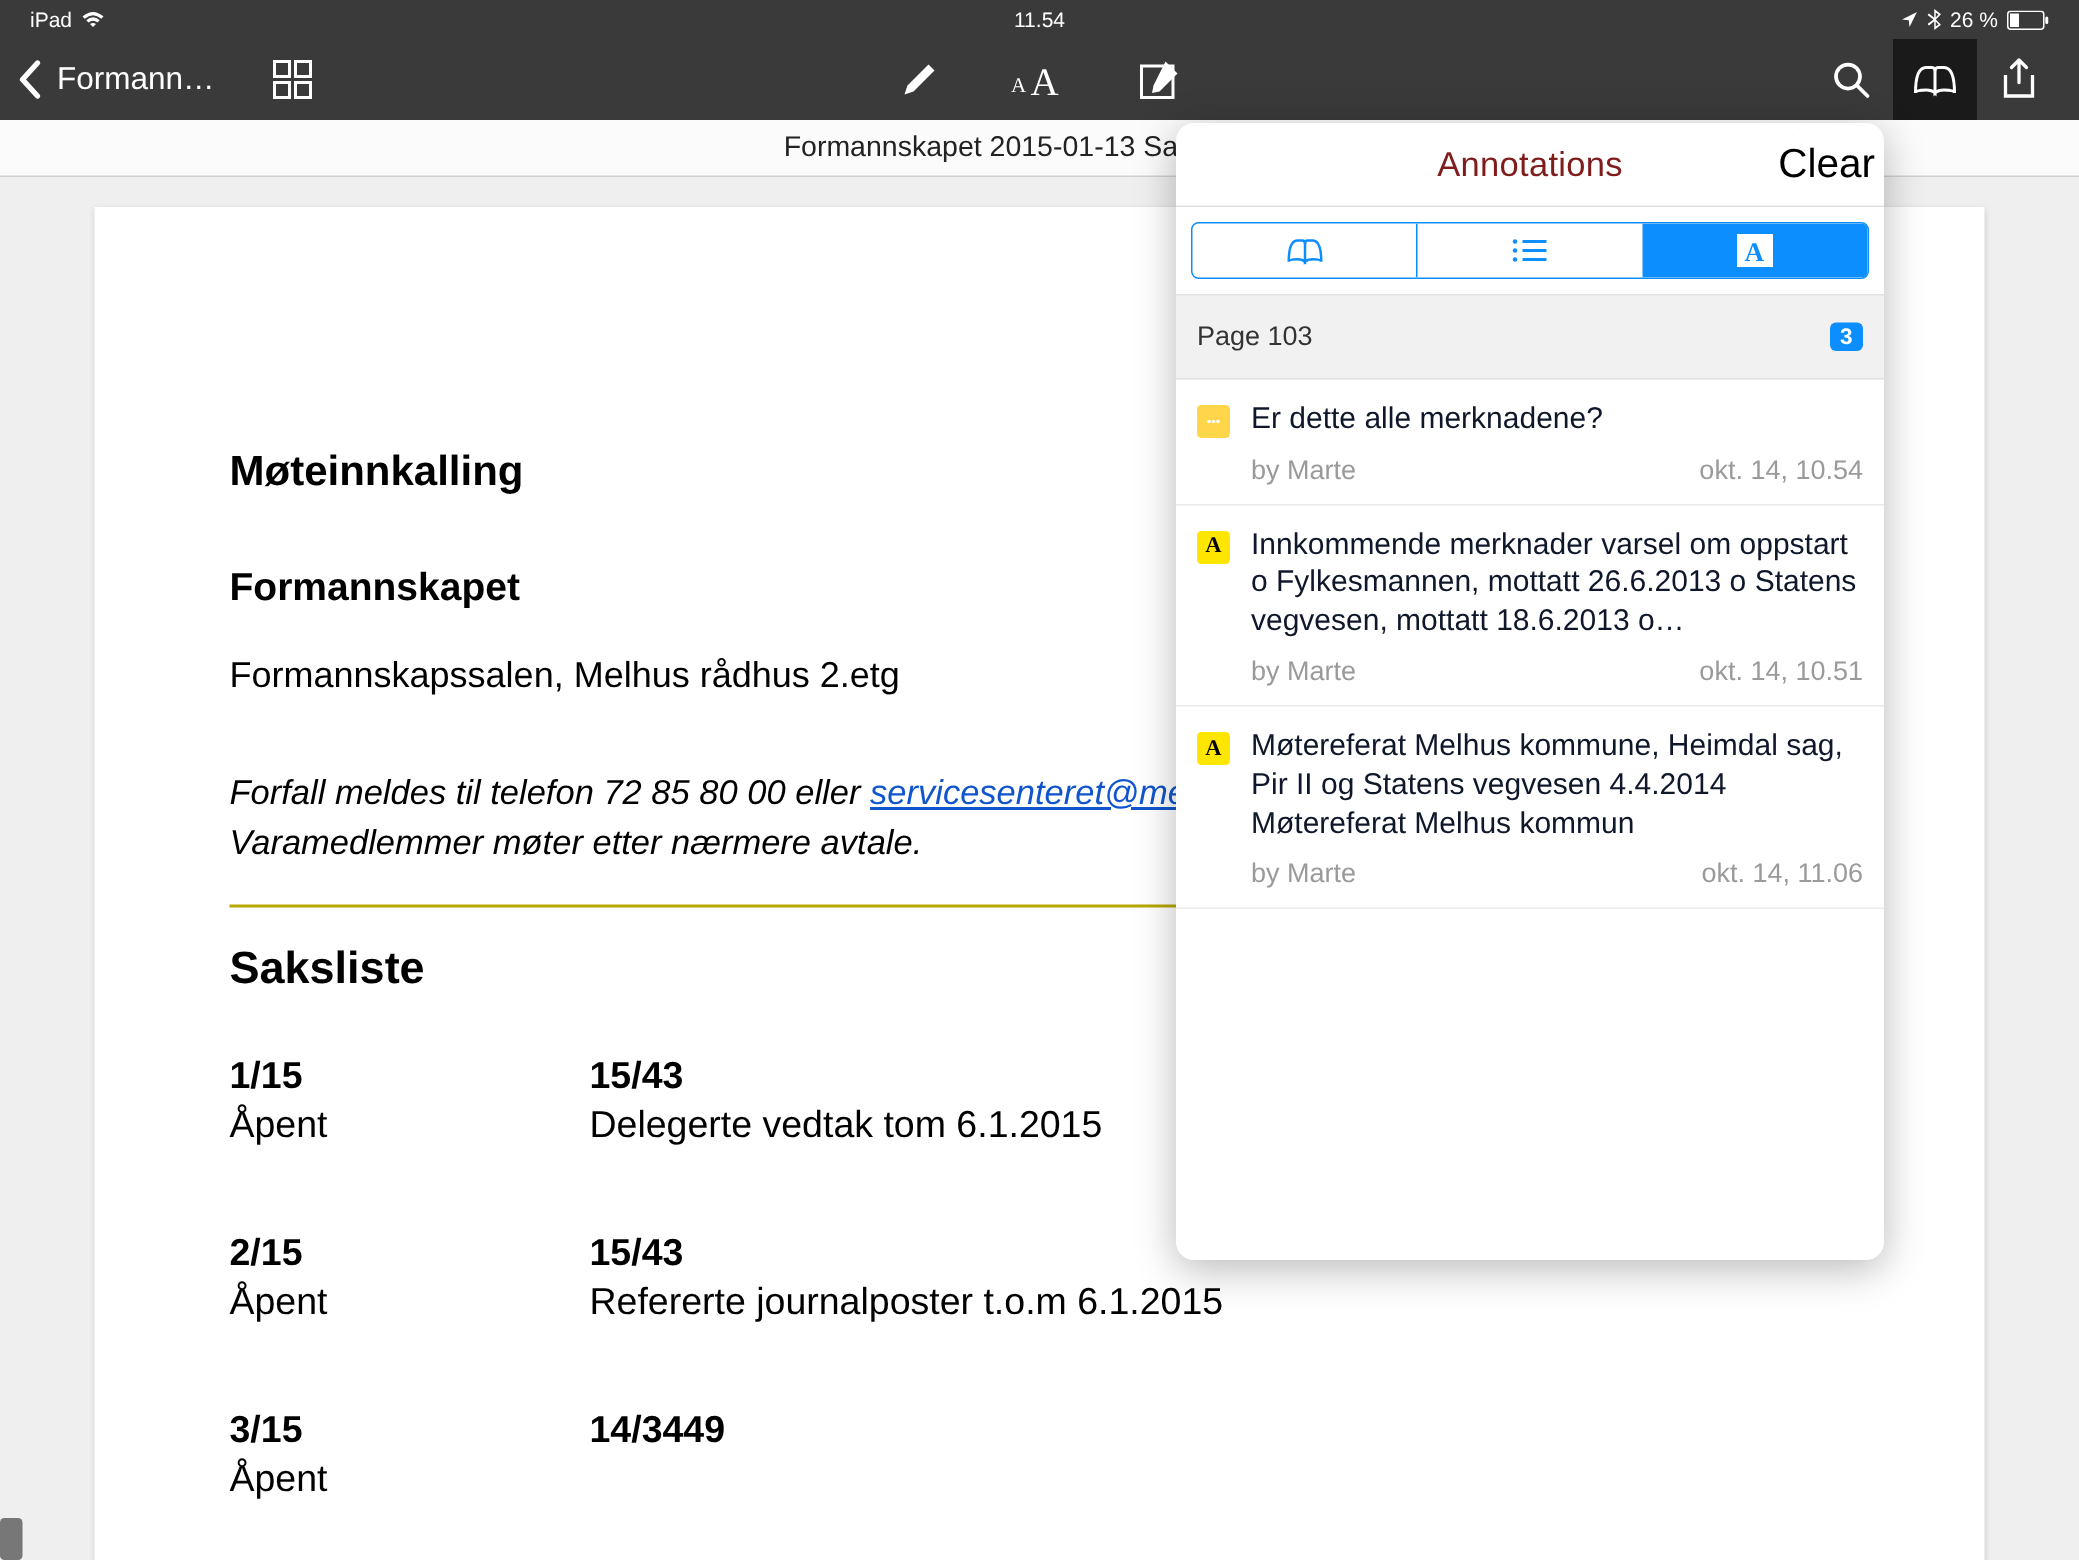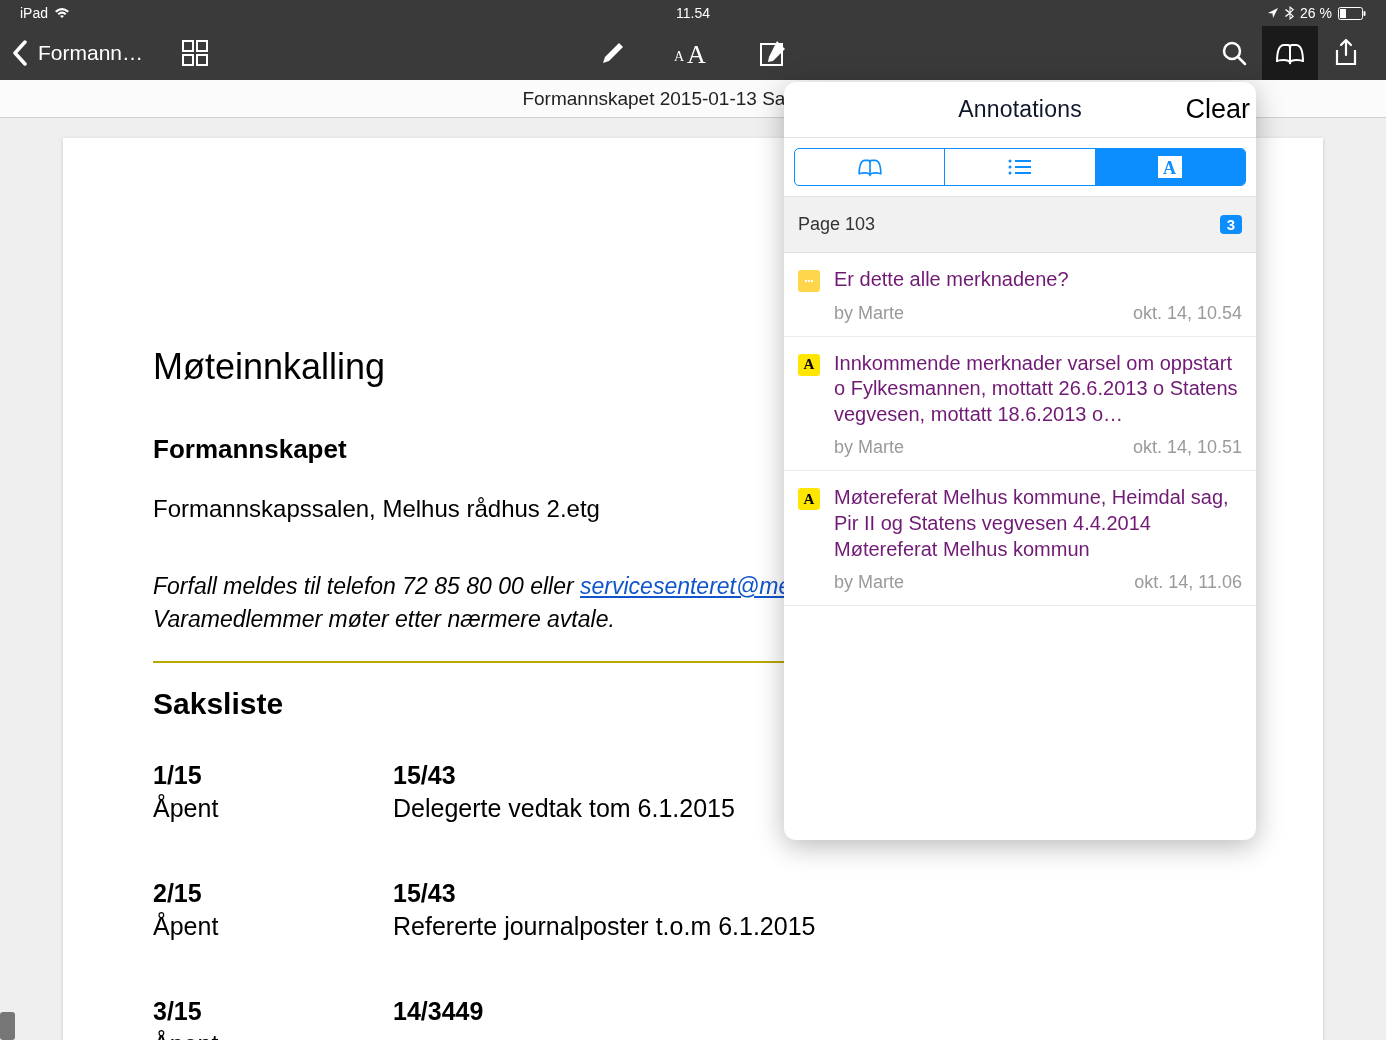--- a/index.html
+++ b/index.html
@@ -57,21 +57,21 @@
       overflow: hidden;
     }
     .page {
       width: 1260px;
       margin: 20px auto;
       background: #fff;
       min-height: 1100px;
       padding: 160px 90px 60px 90px;
       box-shadow: 0 1px 4px rgba(0,0,0,0.15);
     }
-    .page h1 { font-size: 36px; font-weight: 400; margin-bottom: 46px; margin-top: 48px; }
+    .page h1 { font-size: 28px; font-weight: 700; margin-bottom: 46px; }
     .page h2 { font-size: 26px; font-weight: 700; margin-bottom: 30px; }
     .page .location { font-size: 24px; margin-bottom: 50px; }
     .page .note { font-size: 23px; font-style: italic; margin-bottom: 6px; }
     .page .note a { color: #1155cc; text-decoration: underline; }
     .page hr { margin-top: 28px; border: none; border-top: 2px solid #b8a800; }
     .page h3 { font-size: 30px; font-weight: 700; margin-top: 24px; margin-bottom: 40px; }
     .case-row { display: flex; font-size: 25px; margin-bottom: 4px; }
     .case-row .c1 { width: 240px; font-weight: 700; }
     .case-row .c2 { flex: 1; font-weight: 700; }
     .case-row.sub .c1, .case-row.sub .c2 { font-weight: 400; }
@@ -100,21 +100,21 @@
       transform: rotate(45deg);
       box-shadow: -2px -2px 4px rgba(0,0,0,0.06);
     }
     .popover-header {
       display: flex;
       align-items: center;
       height: 56px;
       border-bottom: 1px solid #e0e0e0;
       position: relative;
     }
-    .popover-title { flex: 1; text-align: center; font-size: 23px; color: #0f172a; letter-spacing: 0.2px;}
+    .popover-title { flex: 1; text-align: center; font-size: 23px; color: #7f1d1d; letter-spacing: 0.2px;}
     .popover-clear { position: absolute; right: 6px; color: #000000; font-size: 27px; }
     .segmented {
       display: flex;
       margin: 10px;
       border: 1px solid #0c8eff;
       border-radius: 5px;
       overflow: hidden;
       height: 38px;
     }
     .seg { flex: 1; display:flex; align-items:center; justify-content:center; cursor:pointer; border-right: 1px solid #0c8eff; }
@@ -143,21 +143,21 @@
     .ann-item {
       display: flex;
       padding: 14px 14px 12px 14px;
       border-bottom: 1px solid #eaeaea;
       gap: 14px;
     }
     .ann-icon { width: 22px; height: 22px; flex-shrink:0; margin-top:3px; display:flex; align-items:center; justify-content:center; border-radius:3px; font-weight:700; }
     .ann-icon.comment { background: #ffd54a; }
     .ann-icon.highlight { background: #ffe600; font-family: serif; font-size:15px; color:#000;}
     .ann-body { flex: 1; }
-    .ann-text { font-size: 20px; color: #701a75; line-height: 1.28; margin-bottom: 10px; }
+    .ann-text { font-size: 20px; color: #0f172a; line-height: 1.28; margin-bottom: 10px; }
     .ann-meta { display: flex; justify-content: space-between; font-size: 18px; color: #9a9a9a; }
     .scrollbar-chip { position:absolute; left:0; bottom:0; width:15px; height:28px; background:#777; border-radius:3px; }
     svg { display:block; }
   </style>
 </head>
 <body>
 
 <div class="status-bar">
   <div class="status-left">
     <span>iPad</span>

